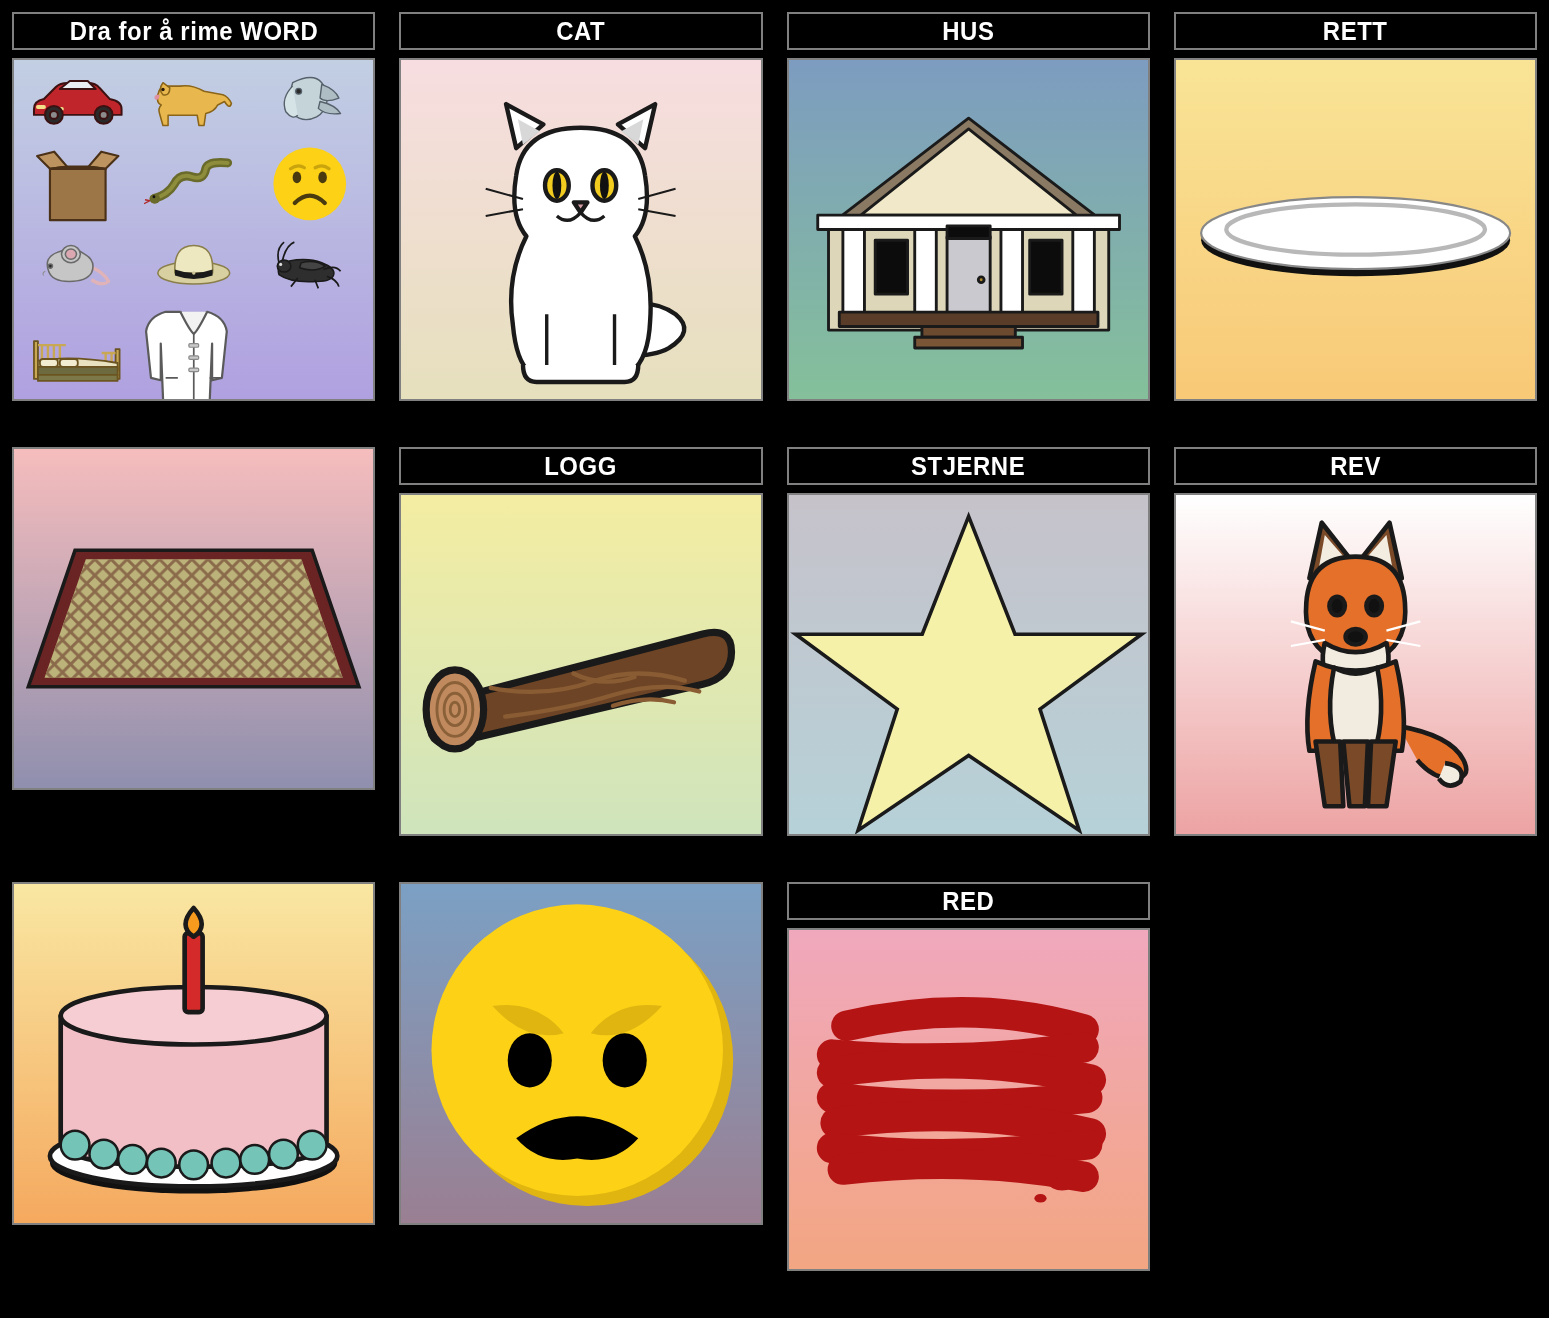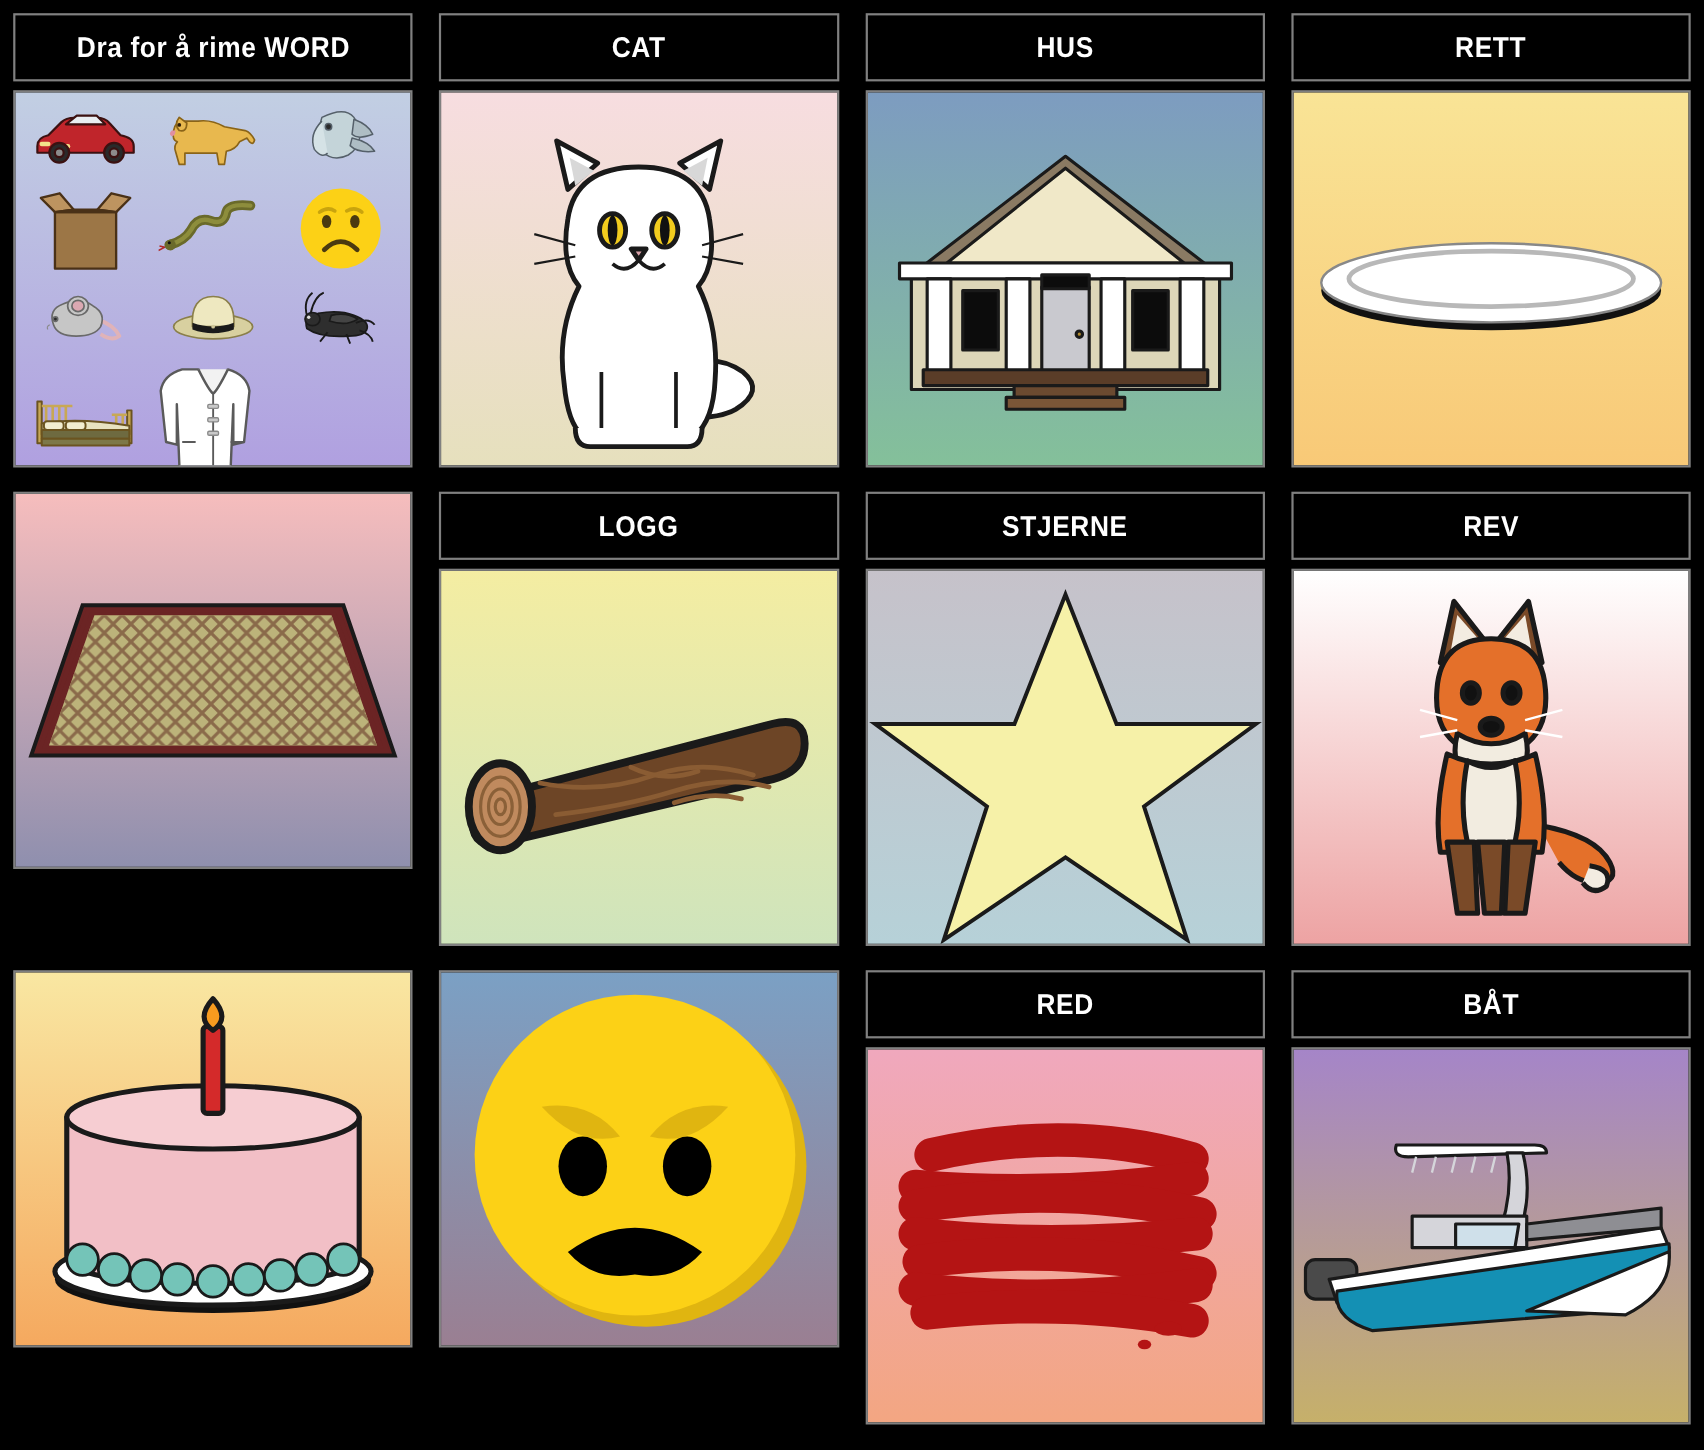--- a/index.html
+++ b/index.html
@@ -13,21 +13,21 @@
     width: 1549px; height: 1318px;
     background: #000;
     display: grid;
     grid-template-columns: repeat(4, 1fr);
     grid-template-rows: 435px 435px 435px;
     column-gap: 0px; row-gap: 0px;
     padding: 0;
   }
   .cell { position: relative; padding: 12px; }
   .title-bar {
-    height: 62px;
+    height: 38px;
     background: #000;
     border: 2px solid #808080;
     display: flex; align-items: center; justify-content: center;
     margin-bottom: 8px;
   }
   .title-text {
     color: #ffffff;
     font-family: "Liberation Sans Narrow", "Liberation Sans", sans-serif;
     font-weight: bold;
     font-size: 26px;
@@ -427,38 +427,13 @@
         <path d="M30 114 q70 -8 134 4"></path>
       </g>
       <g fill="#b41414">
         <ellipse cx="152" cy="122" rx="7" ry="3.6"></ellipse>
         <ellipse cx="140" cy="130" rx="3.4" ry="2.4"></ellipse>
       </g>
     </svg>
         </div>
       </div>
     </div>
-    <div class="cell">
-      <div class="title-bar">
-        <div class="title-text">BÅT</div>
-      </div>
-      <div class="panel" style="background: linear-gradient(rgb(165, 133, 200) 0%, rgb(198, 176, 106) 100%);">
-        <div class="art">
-    <svg viewBox="0 0 200 140" preserveAspectRatio="xMidYMid meet">
-      <g stroke="#1a1a1a" stroke-width="1.6" stroke-linejoin="round">
-        <rect x="6" y="82" width="26" height="20" rx="5" fill="#4a4a4a"></rect>
-        <path d="M52 24 L122 24 q6 0 6 4 L58 30 q-8 0 -6 -6 z" fill="#ffffff"></path>
-        <path d="M116 28 q6 24 -4 46 l-10 0 q10 -24 6 -46 z" fill="#d5d5da"></path>
-        <g stroke="#d5d5da" stroke-width="1.2">
-          <path d="M62 30 l-2 8 M72 30 l-2 8 M82 30 l-2 8 M92 30 l-2 8 M102 30 l-2 8"></path>
-        </g>
-        <path d="M60 60 L118 60 L118 76 L60 76 z" fill="#d5d5da"></path>
-        <path d="M82 64 L114 64 L112 76 L82 76 z" fill="#cfe0ea"></path>
-        <path d="M18 92 L186 66 L190 76 L22 104 z" fill="#ffffff"></path>
-        <path d="M22 98 L190 74 q2 22 -24 34 L40 118 q-20 -6 -18 -20 z" fill="#1490b4"></path>
-        <path d="M118 108 L190 78 q2 20 -22 32 z" fill="#ffffff"></path>
-        <path d="M118 64 L186 56 L186 66 L118 72 z" fill="#8e8e93"></path>
-      </g>
-    </svg>
-        </div>
-      </div>
-    </div>
   </div>
 
 </body></html>

